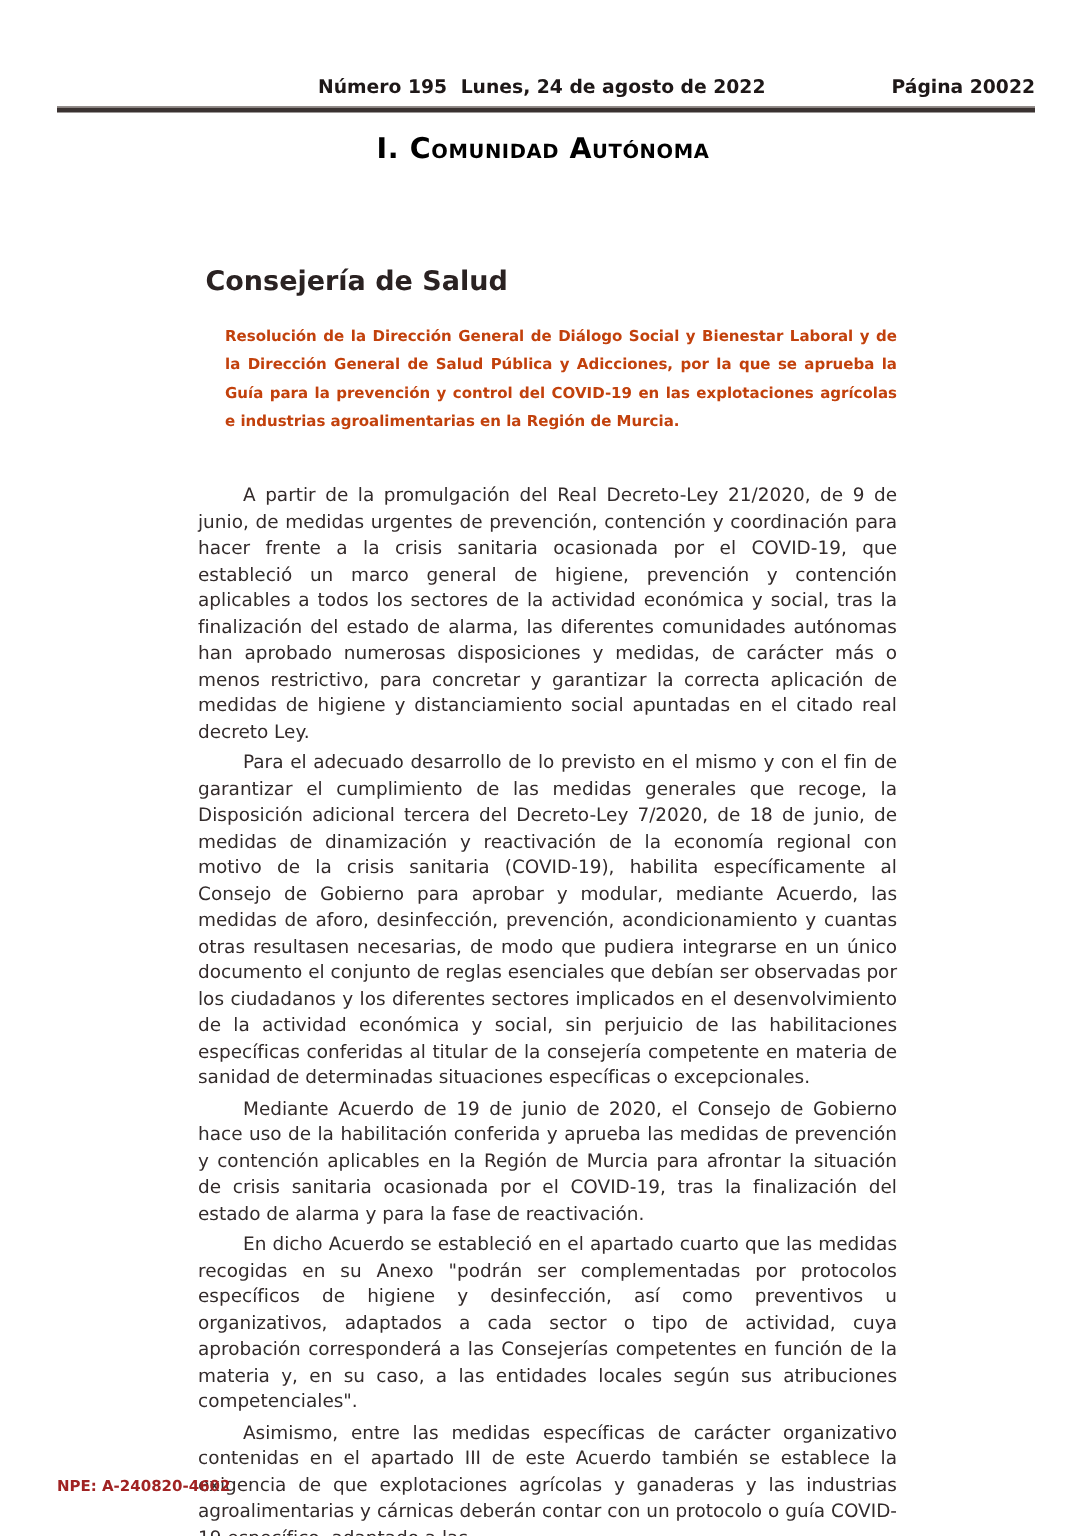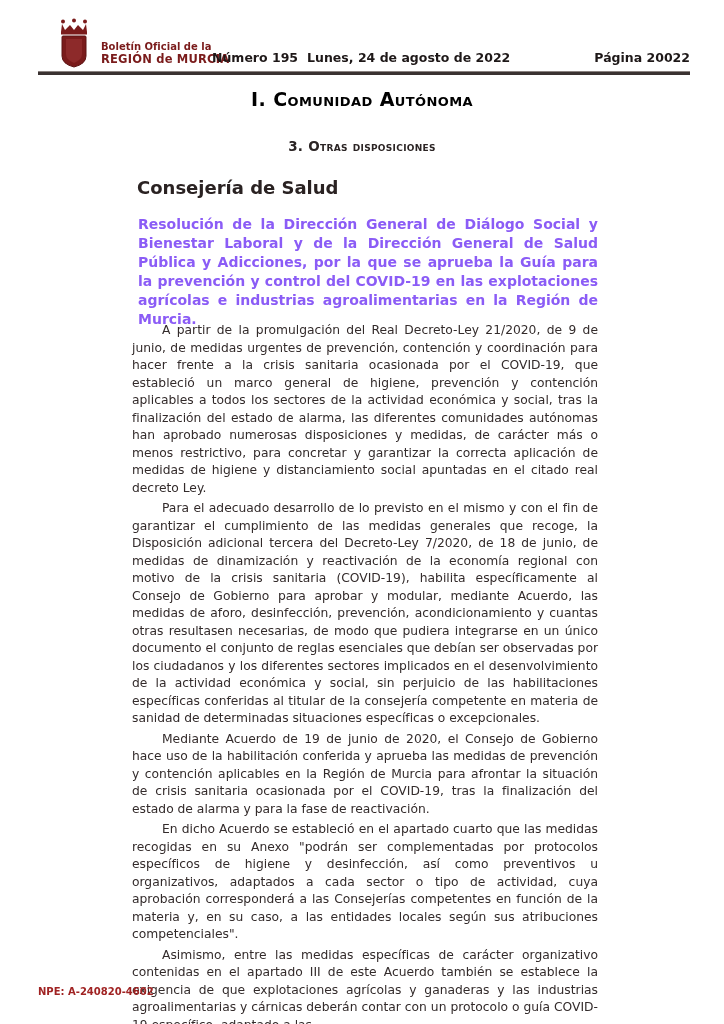--- a/index.html
+++ b/index.html
@@ -108,25 +108,26 @@
     display: flex;
   }
   .announcement-number {
     flex: 0 0 52px;
     font-size: 13px;
     font-weight: bold;
     color: #a02323;
   }
   .announcement-title {
     flex: 1;
-    font-size: 14px;
+    font-size: 10px;
     font-weight: bold;
     line-height: 19px;
-    color: #8b5cf6;
+    color: #c2410c;
     text-align: justify;
+    margin-left: 12px;
   }
   
   .body-text {
     position: absolute;
     left: 132px;
     width: 466px;
     top: 322px;
   }
   .body-text p {
     font-size: 12.3px;
@@ -146,48 +147,28 @@
     color: #a02323;
     white-space: nowrap;
   }
 </style>
 </head>
 <body>
 
 <div class="page">
 
   <div class="masthead">
-    <div class="brand">
-      <span>
-        <svg class="crest" viewBox="0 0 38 50" xmlns="http://www.w3.org/2000/svg">
-
-          <circle cx="8" cy="3.5" r="2" fill="#7a1b1b"></circle>
-          <circle cx="19" cy="2.5" r="2" fill="#7a1b1b"></circle>
-          <circle cx="30" cy="3.5" r="2" fill="#7a1b1b"></circle>
-          <path d="M7 6 L10 12 L15 7 L19 12 L23 7 L28 12 L31 6 L32 14 L6 14 Z" fill="#7a1b1b"></path>
-          <rect x="6" y="14" width="26" height="2.5" fill="#7a1b1b"></rect>
-
-          <path d="M8 18 H30 Q31 18 31 19 V38 Q31 46 19 49 Q7 46 7 38 V19 Q7 18 8 18 Z" fill="#7a1b1b" stroke="#5c1414" stroke-width="1"></path>
-          <path d="M11 21 H27 V36 Q27 42 19 45 Q11 42 11 36 Z" fill="#8d2a2a"></path>
-        </svg>
-      </span>
-      <span class="brand-text">
-        <div class="brand-line1">Boletín Oficial de la</div>
-        <div class="brand-line2">REGIÓN de MURCIA</div>
-      </span>
-    </div>
     <div class="mast-item mast-issue">Número 195</div>
     <div class="mast-item mast-date">Lunes, 24 de agosto de 2022</div>
     <div class="mast-item mast-page">Página 20022</div>
   </div>
 
   <div class="rule"></div>
 
   <div class="section-title">I. Comunidad Autónoma</div>
-  <div class="subsection-title">3. Otras disposiciones</div>
   <div class="department">Consejería de Salud</div>
 
   <div class="announcement">
     <div class="announcement-title">Resolución de la Dirección General de Diálogo Social y Bienestar Laboral y de la Dirección General de Salud Pública y Adicciones, por la que se aprueba la Guía para la prevención y control del COVID-19 en las explotaciones agrícolas e industrias agroalimentarias en la Región de Murcia.</div>
   </div>
 
   <div class="body-text">
     <p>A partir de la promulgación del Real Decreto-Ley 21/2020, de 9 de junio, de medidas urgentes de prevención, contención y coordinación para hacer frente a la crisis sanitaria ocasionada por el COVID-19, que estableció un marco general de higiene, prevención y contención aplicables a todos los sectores de la actividad económica y social, tras la finalización del estado de alarma, las diferentes comunidades autónomas han aprobado numerosas disposiciones y medidas, de carácter más o menos restrictivo, para concretar y garantizar la correcta aplicación de medidas de higiene y distanciamiento social apuntadas en el citado real decreto Ley.</p>
     <p>Para el adecuado desarrollo de lo previsto en el mismo y con el fin de garantizar el cumplimiento de las medidas generales que recoge, la Disposición adicional tercera del Decreto-Ley 7/2020, de 18 de junio, de medidas de dinamización y reactivación de la economía regional con motivo de la crisis sanitaria (COVID-19), habilita específicamente al Consejo de Gobierno para aprobar y modular, mediante Acuerdo, las medidas de aforo, desinfección, prevención, acondicionamiento y cuantas otras resultasen necesarias, de modo que pudiera integrarse en un único documento el conjunto de reglas esenciales que debían ser observadas por los ciudadanos y los diferentes sectores implicados en el desenvolvimiento de la actividad económica y social, sin perjuicio de las habilitaciones específicas conferidas al titular de la consejería competente en materia de sanidad de determinadas situaciones específicas o excepcionales.</p>
     <p>Mediante Acuerdo de 19 de junio de 2020, el Consejo de Gobierno hace uso de la habilitación conferida y aprueba las medidas de prevención y contención aplicables en la Región de Murcia para afrontar la situación de crisis sanitaria ocasionada por el COVID-19, tras la finalización del estado de alarma y para la fase de reactivación.</p>

